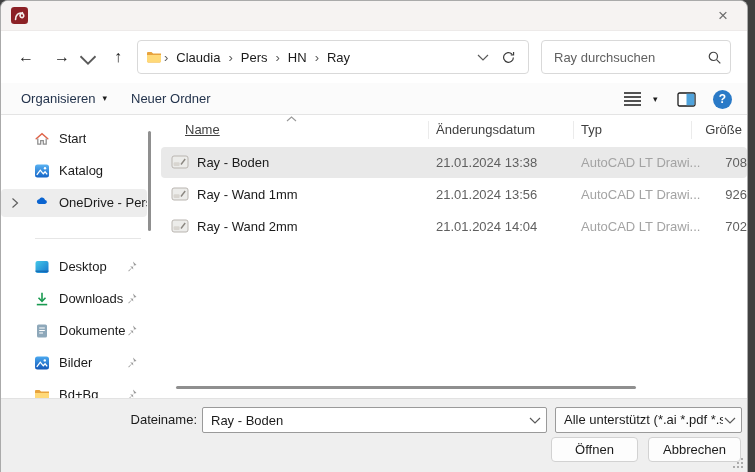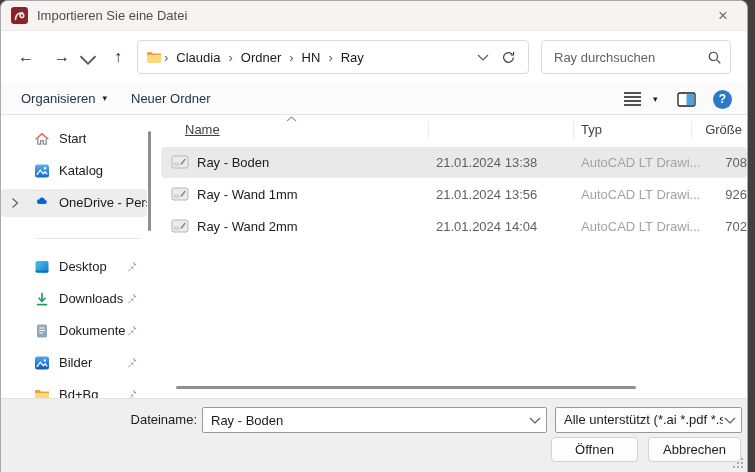--- a/index.html
+++ b/index.html
@@ -90,41 +90,40 @@
 </head>
 <body>
 
 <div class="dialog">
 
   <div class="titlebar">
     <svg class="app-icon" viewBox="0 0 18 18">
       <rect width="18" height="18" rx="3.5" fill="#8c2126"></rect>
       <path d="M4.8 13.2 C4.6 8.6 8.2 5.6 11.4 6.6 c2.1 .7 2.7 2.8 1.6 4 -1 1.1-2.8 .7-3.3-.7-.5-1.5 .6-3.2 2.4-3.9" fill="none" stroke="#f4efec" stroke-width="1.7" stroke-linecap="round"></path>
     </svg>
-    <span class="title">Importieren Sie eine Datei</span>
     <div class="close-btn">×</div>
   </div>
 
   <div class="nav">
     <div class="nav-btn" style="left:12px;">←</div>
     <div class="nav-btn" style="left:48px;">→</div>
     <svg class="nav-chevron" viewBox="0 0 12 7">
         <path d="M1 1l5 5 5-5" fill="none" stroke="#5a5a5a" stroke-width="1.2"></path>
       </svg>
     <div class="nav-btn" style="left:104px;">↑</div>
 
     <div class="addressbar">
       <svg width="16" height="16" viewBox="0 0 16 16">
         <path d="M1 4.2c0-.7.5-1.2 1.2-1.2h3.3l1.6 1.6H15v7.6c0 .7-.5 1.2-1.2 1.2H2.2c-.7 0-1.2-.5-1.2-1.2z" fill="#e8a33d"></path>
         <path d="M1 6.1h14v6.1c0 .7-.5 1.2-1.2 1.2H2.2c-.7 0-1.2-.5-1.2-1.2z" fill="#ffd978"></path>
       </svg>
       <span class="crumb-sep">›</span>
       <span class="crumb">Claudia</span>
       <span class="crumb-sep">›</span>
-      <span class="crumb">Ordner</span>
+      <span class="crumb">Pers</span>
       <span class="crumb-sep">›</span>
       <span class="crumb">HN</span>
       <span class="crumb-sep">›</span>
       <span class="crumb">Ray</span>
       <span class="addr-spacer"></span>
       <svg class="addr-chevron" width="22" height="7" viewBox="0 0 22 7">
           <path d="M6 1l5 5 5-5" fill="none" stroke="#5a5a5a" stroke-width="1.2"></path>
         </svg>
       <div class="refresh-btn">
         <svg width="15" height="15" viewBox="0 0 16 16" fill="none" stroke="#3f3f3f" stroke-width="1.3">
@@ -272,20 +271,21 @@
 
       <div class="v-scroll"></div>
     </div>
 
     <div class="filelist">
       <div class="fl-header">
         <svg class="sort-caret" width="11" height="6" viewBox="0 0 11 6">
           <path d="M1 5 5.5 1 10 5" fill="none" stroke="#9a9a9a" stroke-width="1.1"></path>
         </svg>
         <span class="col-name">Name</span>
+        <span class="col-mod">Änderungsdatum</span>
         <span class="col-typ">Typ</span>
         <span class="col-size">Größe</span>
         <div class="col-sep" style="left:271px;"></div>
         <div class="col-sep" style="left:416px;"></div>
         <div class="col-sep" style="left:534px;"></div>
       </div>
 
       <div class="rows">
         <div class="row selected">
           <svg class="dwg-ic" width="18" height="14" viewBox="0 0 18 14">

